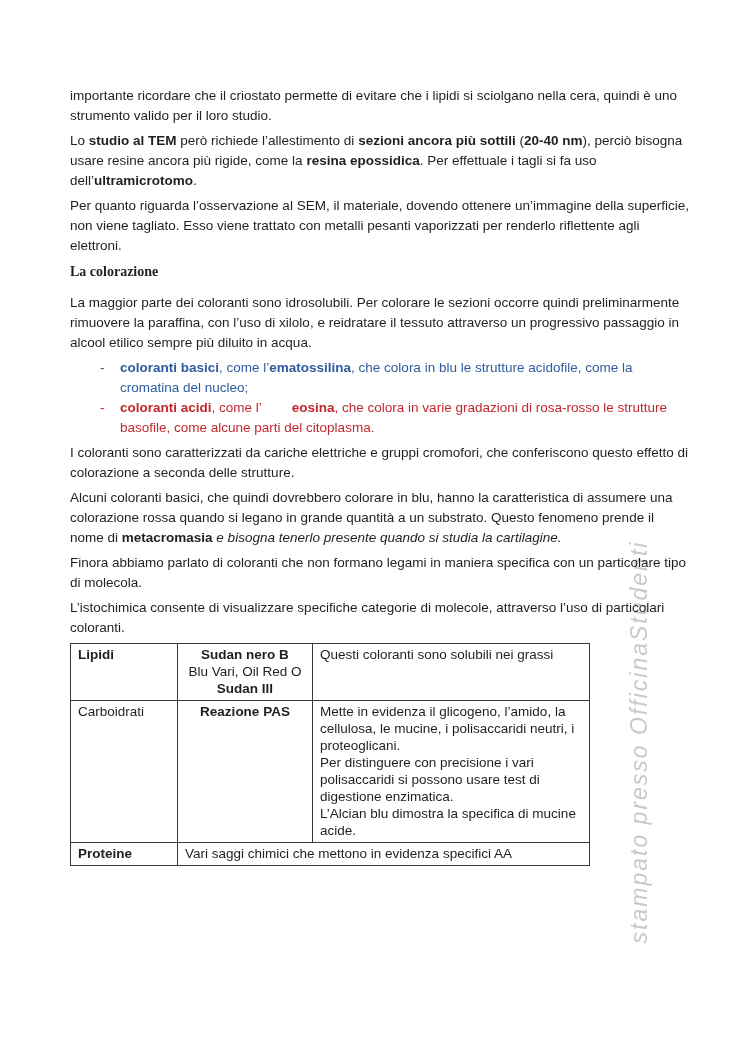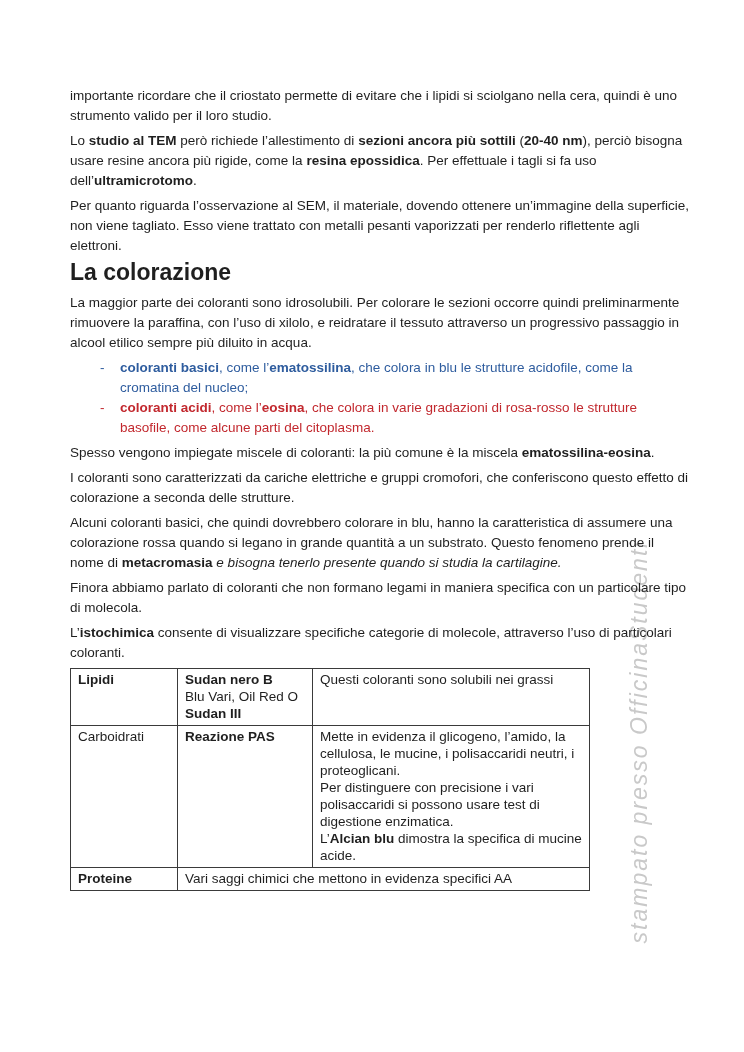--- a/index.html
+++ b/index.html
@@ -14,43 +14,44 @@
   .content{
     position:absolute;
     left:70px;top:86px;
     width:620px;
     font-size:13.5px;
     line-height:20px;
     z-index:2;
   }
   .para{margin:0 0 5px 0;}
   .doc-heading{
-    font-size:23px;
+    font-size:14px;
     font-weight:700;
     line-height:22px;
     margin:0 0 10px 0;
+    font-family:Liberation Serif, serif;
   }
   .bullets{margin:0 0 5px 0;padding:0 0 0 30px;list-style:none;}
   .bullet-item{display:flex;}
   .bullet-dash{width:20px;flex:0 0 20px;}
   .bullet-text{flex:1;}
   table.dye-table{
     width:520px;
     border-collapse:collapse;
     margin-top:4px;
     font-size:13.5px;
     line-height:17px;
   }
   table.dye-table td{
     border:1px solid #3a3a3a;
     vertical-align:top;
     padding:2px 7px 3px 7px;
   }
   td.col-category{width:92px;font-weight:700;}
-  td.col-stain{width:120px;}
+  td.col-stain{width:120px;text-align:center;}
   .watermark{
     position:absolute;
     left:430px;top:728px;
     width:420px;height:28px;
     transform:rotate(-90deg);
     transform-origin:center center;
     font-size:23px;
     font-style:italic;
     letter-spacing:2px;
     white-space:nowrap;
@@ -78,45 +79,44 @@
     <p class="para"><span>La maggior parte dei coloranti sono idrosolubili. Per colorare le sezioni occorre quindi preliminarmente rimuovere la paraffina, con l’uso di xilolo, e reidratare il tessuto attraverso un progressivo passaggio in alcool etilico sempre più diluito in acqua.</span></p>
 
 
     <ul class="bullets">
       <li class="bullet-item" style="color: rgb(46, 92, 158);">
         <span class="bullet-dash">-</span>
         <span class="bullet-text"><span style="font-weight: 700;">coloranti basici</span><span>, come l’</span><span style="font-weight: 700;">ematossilina</span><span>, che colora in blu le strutture acidofile, come la cromatina del nucleo;</span></span>
       </li>
       <li class="bullet-item" style="color: rgb(194, 40, 46);">
         <span class="bullet-dash">-</span>
-        <span class="bullet-text"><span style="font-weight: 700;">coloranti acidi</span><span>, come l’</span><span style="font-weight: 700;">eosina</span><span>, che colora in varie gradazioni di rosa-rosso le strutture basofile, come alcune parti del citoplasma.</span></span>
+        <span class="bullet-text"><span style="font-weight: 700;">coloranti acidi</span><span>, come l’</span><span style="font-weight: 700; margin-left: 30px;">eosina</span><span>, che colora in varie gradazioni di rosa-rosso le strutture basofile, come alcune parti del citoplasma.</span></span>
       </li>
     </ul>
 
-    <p class="para"><span>Spesso vengono impiegate miscele di coloranti: la più comune è la miscela </span><span style="font-weight: 700;">ematossilina-eosina</span><span>.</span></p>
 
     <p class="para"><span>I coloranti sono caratterizzati da cariche elettriche e gruppi cromofori, che conferiscono questo effetto di colorazione a seconda delle strutture.</span></p>
 
     <p class="para"><span>Alcuni coloranti basici, che quindi dovrebbero colorare in blu, hanno la caratteristica di assumere una colorazione rossa quando si legano in grande quantità a un substrato. Questo fenomeno prende il nome di </span><span style="font-weight: 700;">metacromasia</span><span> </span><span style="font-style: italic;">e bisogna tenerlo presente quando si studia la cartilagine.</span></p>
 
     <p class="para"><span>Finora abbiamo parlato di coloranti che non formano legami in maniera specifica con un particolare tipo di molecola.</span></p>
 
-    <p class="para"><span>L’</span><span style="font-weight: 700; margin-top: 48px;">istochimica</span><span> consente di visualizzare specifiche categorie di molecole, attraverso l’uso di particolari coloranti.</span></p>
+    <p class="para"><span>L’</span><span style="font-weight: 400; margin-top: 48px;">istochimica</span><span> consente di visualizzare specifiche categorie di molecole, attraverso l’uso di particolari coloranti.</span></p>
 
     <table class="dye-table">
       <tbody>
         <tr>
           <td class="col-category"><span style="font-weight: 700;">Lipidi</span></td>
           <td class="col-stain"><span style="font-weight: 700;">Sudan nero B</span><br><span>Blu Vari, Oil Red O</span><br><span style="font-weight: 700;">Sudan III</span></td>
           <td><span>Questi coloranti sono solubili nei grassi</span></td>
         </tr>
         <tr>
           <td class="col-category"><span style="font-weight: 400;">Carboidrati</span></td>
           <td class="col-stain"><span style="font-weight: 700; margin-top: 28px;">Reazione PAS</span></td>
-          <td><span>Mette in evidenza il glicogeno, l’amido, la cellulosa, le mucine, i polisaccaridi neutri, i proteoglicani.</span><br><span>Per distinguere con precisione i vari polisaccaridi si possono usare test di digestione enzimatica.</span><br><span>L’</span><span style="font-weight: 700; margin-top: 20px;">Alcian blu</span><span> dimostra la specifica di mucine acide.</span></td>
+          <td><span>Mette in evidenza il glicogeno, l’amido, la cellulosa, le mucine, i polisaccaridi neutri, i proteoglicani.</span><br><span>Per distinguere con precisione i vari polisaccaridi si possono usare test di digestione enzimatica.</span><br><span>L’</span><span style="font-weight: 400; margin-top: 20px;">Alcian blu</span><span> dimostra la specifica di mucine acide.</span></td>
         </tr>
         <tr>
           <td class="col-category"><span style="font-weight: 700;">Proteine</span></td>
           <td colspan="2"><span>Vari saggi chimici che mettono in evidenza specifici AA</span></td>
         </tr>
       </tbody>
     </table>
 
   </div>
 </div>

